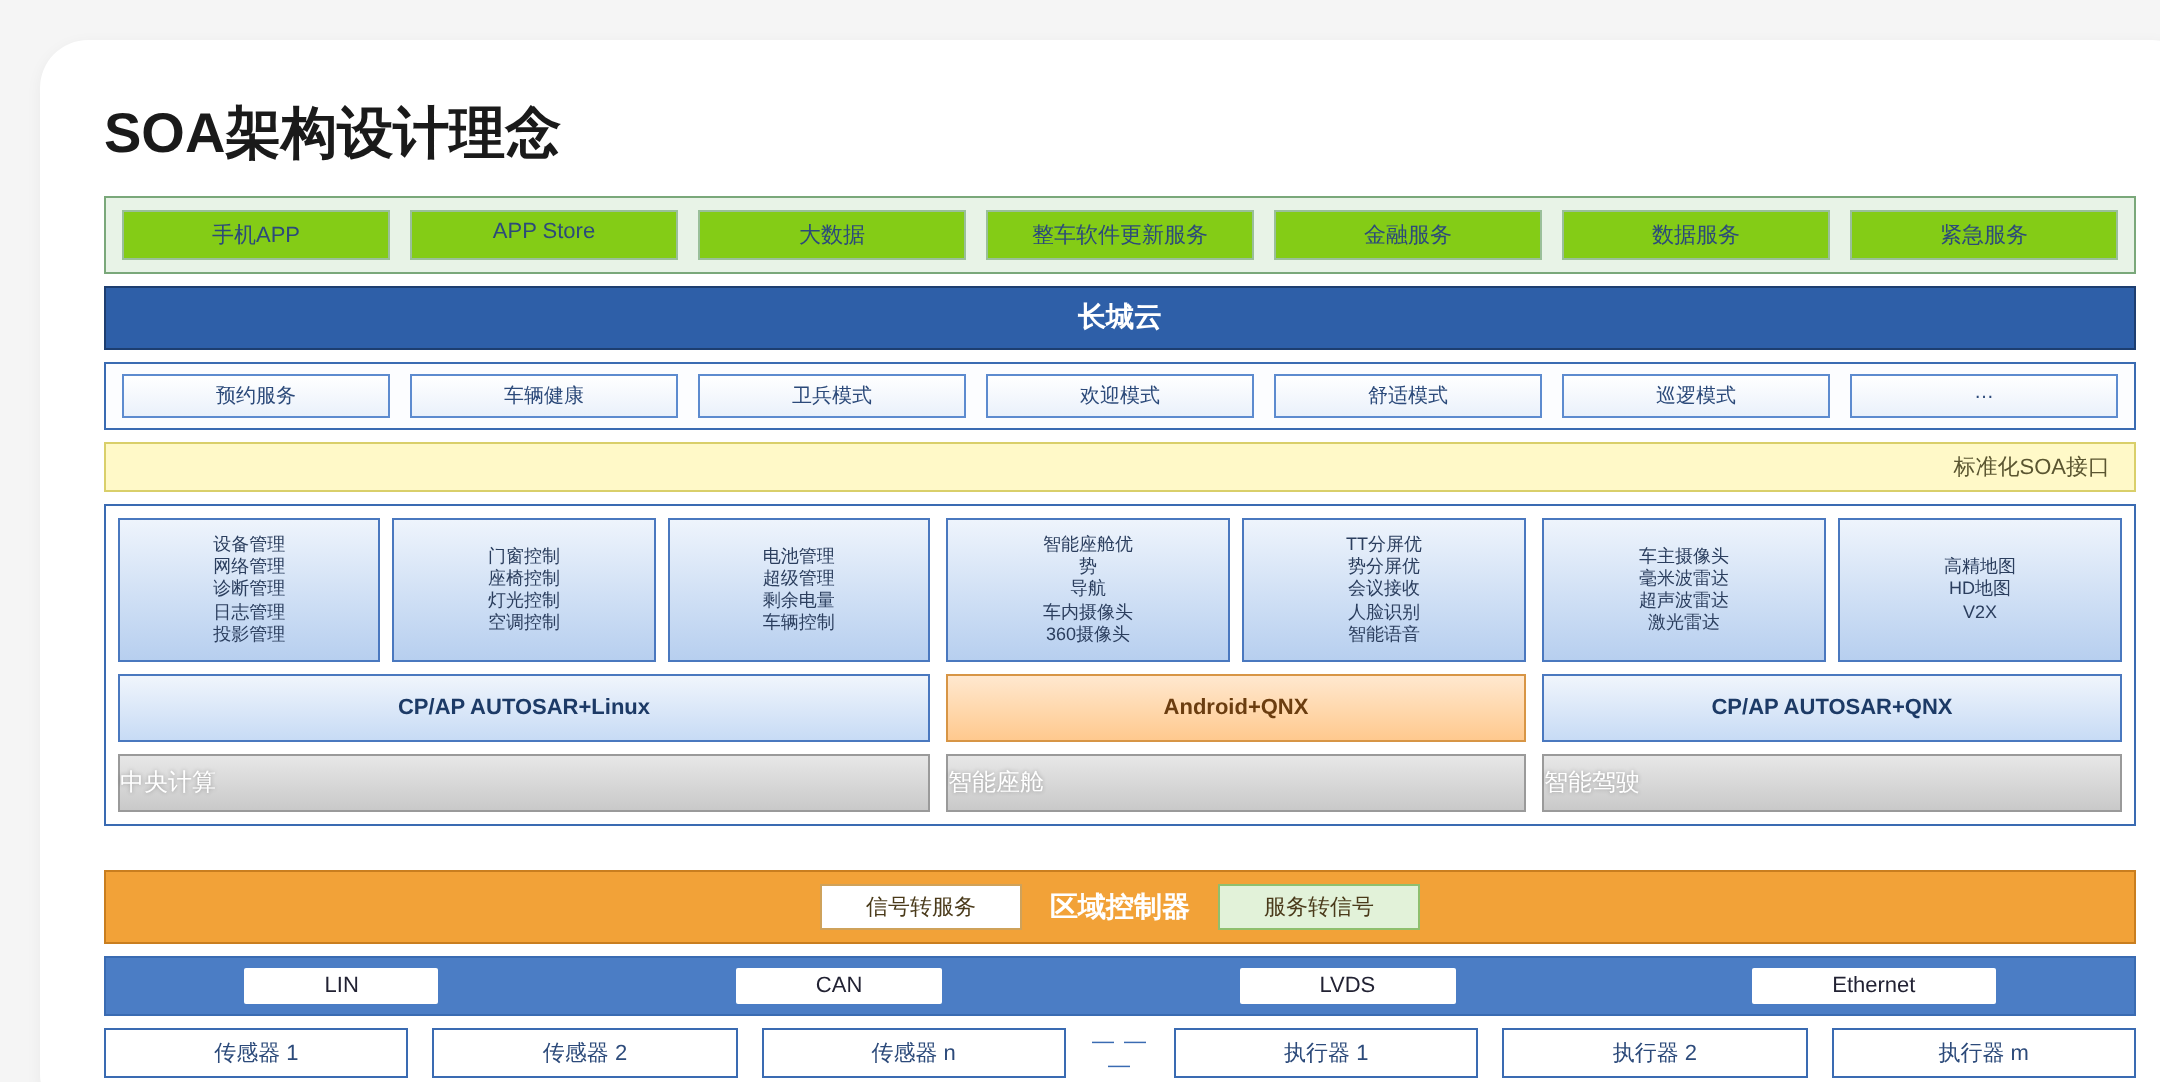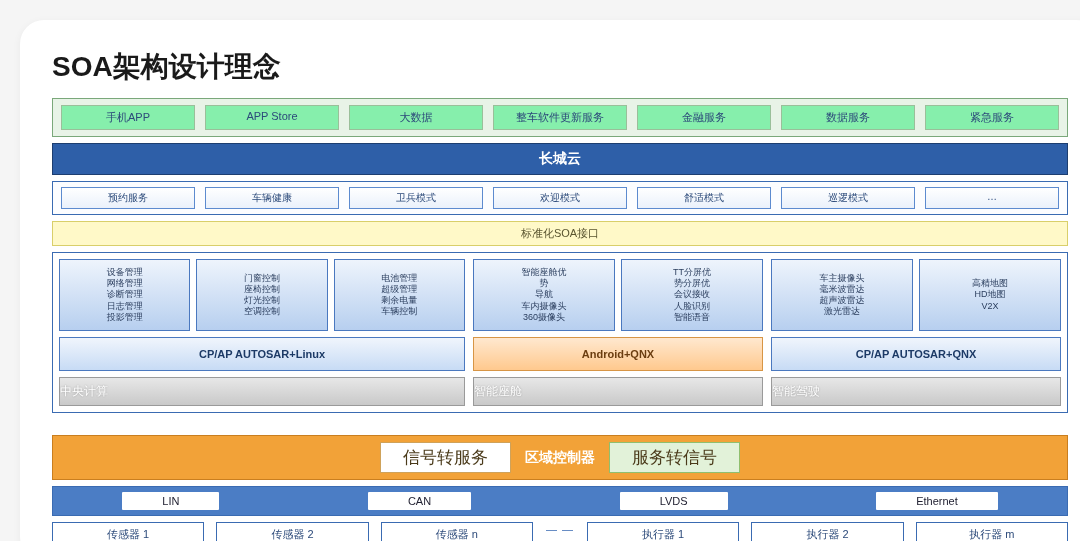--- a/index.html
+++ b/index.html
@@ -31,21 +31,21 @@
     background: #e8f3e7;
     padding: 6px 8px;
     display: flex;
     gap: 10px;
   }
   .greenbar .cell {
     flex: 1;
     text-align: center;
     font-size: 11px;
     color: #2c4a7a;
-    background: #86efac;
+    background: #84cc16;
     border: 1px solid #9abf9a;
     padding: 4px 2px;
   }
 
   
   .bluebar {
     background: #2e5fa8;
     border: 1px solid #1d3e70;
     color: #fff;
     text-align: center;
@@ -71,24 +71,24 @@
     color: #2c4a7a;
     padding: 3px 2px;
     white-space: nowrap;
     overflow: hidden;
   }
 
   
   .yellowbar {
     background: #fff9c8;
     border: 1px solid #d9cf6a;
-    text-align: center;
+    text-align: right;
     font-size: 11px;
     color: #5a5530;
-    padding: 4px 0;
+    padding: 4px 12px;
   }
 
   
   .modules {
     border: 1px solid #3a6bb2;
     padding: 6px;
     display: flex;
     gap: 8px;
   }
   .modcol {
@@ -149,21 +149,21 @@
   }
   .orangebar .center {
     flex: 0 0 auto;
     color: #fff;
     font-weight: 600;
     font-size: 14px;
   }
   .orangebar .chip {
     background: #fff;
     border: 1px solid #cfa25a;
-    font-size: 17px;
+    font-size: 11px;
     padding: 3px 22px;
     color: #4a3a1a;
   }
   .orangebar .chip.green { background:#e2f2d9; border-color:#8fbf6e; }
   .orangebar .spacer { flex:1; }
 
   
   .busrow {
     border:1px solid #3a6bb2;
     background:#4b7dc5;

